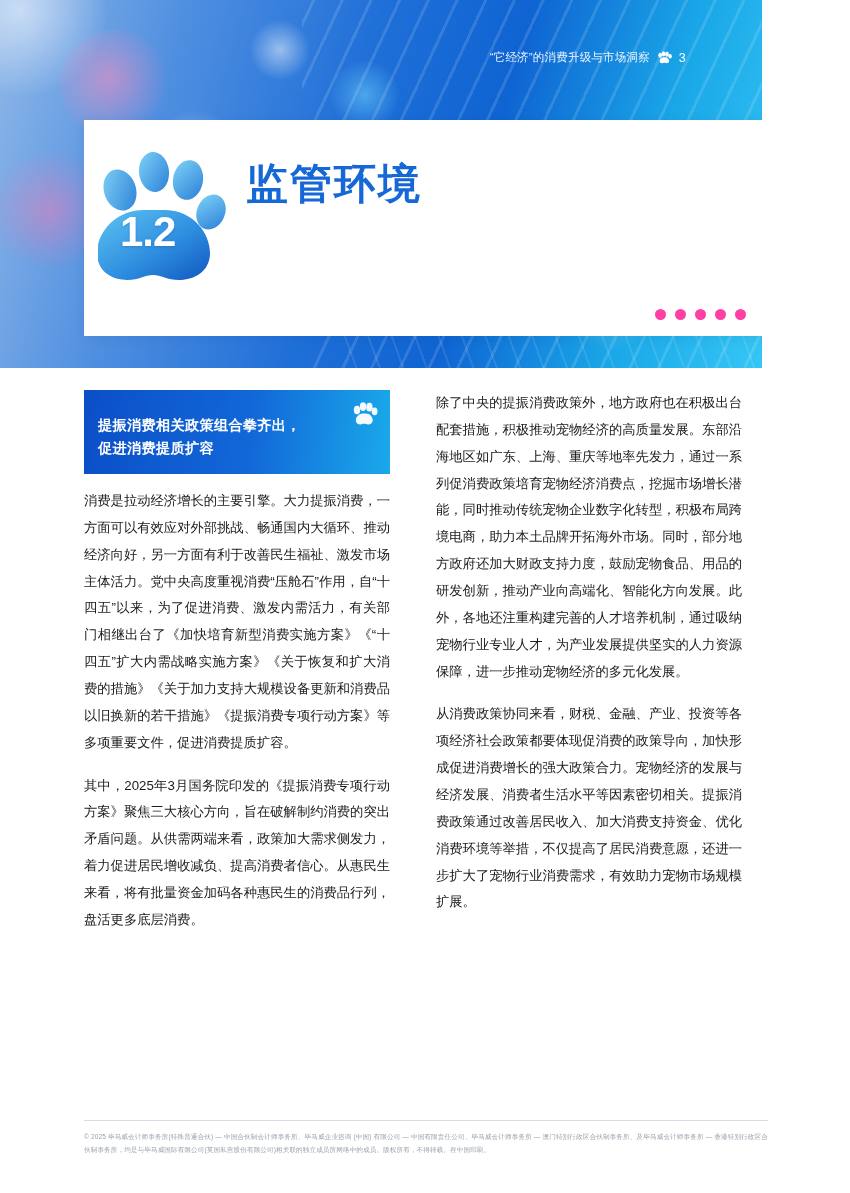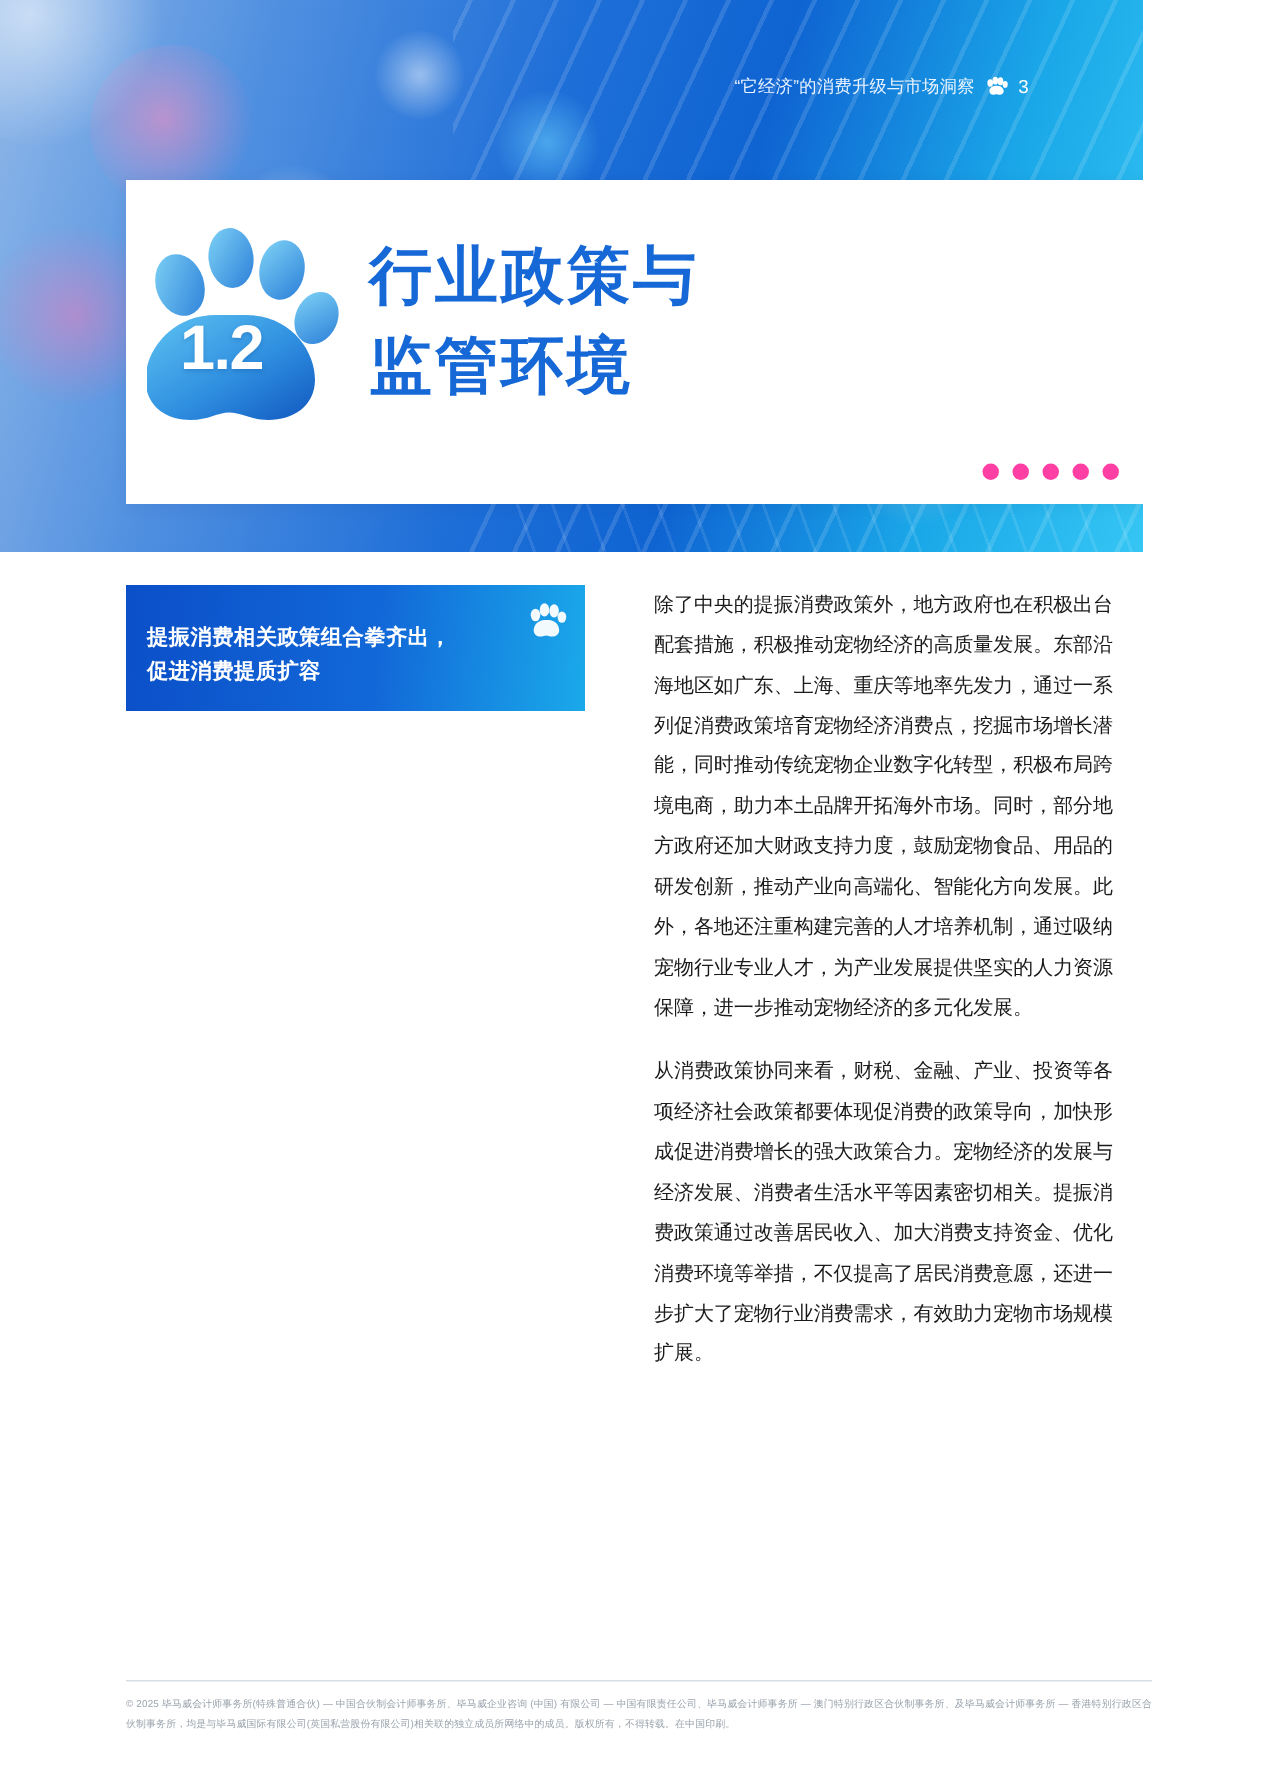--- a/index.html
+++ b/index.html
@@ -229,21 +229,20 @@
         </defs>
         <ellipse cx="22" cy="42" rx="16" ry="21" fill="url(#pg2)" transform="rotate(-18 22 42)"></ellipse>
         <ellipse cx="56" cy="24" rx="15" ry="20" fill="url(#pg2)" transform="rotate(-6 56 24)"></ellipse>
         <ellipse cx="90" cy="32" rx="15" ry="20" fill="url(#pg2)" transform="rotate(10 90 32)"></ellipse>
         <ellipse cx="113" cy="64" rx="14" ry="18" fill="url(#pg2)" transform="rotate(24 113 64)"></ellipse>
         <path d="M66 62c30 0 46 24 46 43 0 18-15 27-31 27-12 0-18-5-26-5s-14 5-26 5c-16 0-30-9-30-27 0-19 17-43 47-43z" fill="url(#pg)"></path>
       </svg>
     </div>
     <div class="chapter-num">1.2</div>
     <div class="title-text">
-      <div>行业政策与</div>
       <div>监管环境</div>
     </div>
     <div class="dots">
       <span></span>
       <span></span>
       <span></span>
       <span></span>
       <span></span>
     </div>
   </div>
@@ -258,20 +257,22 @@
       <span class="paw">
         <svg viewBox="0 0 26 24" width="26" height="24" class="paw-blue">
           <ellipse cx="5" cy="8" rx="3.2" ry="4.2" opacity=".95"></ellipse>
           <ellipse cx="11" cy="4.6" rx="3.2" ry="4.4" opacity=".95"></ellipse>
           <ellipse cx="17.4" cy="5.2" rx="3.2" ry="4.4" opacity=".95"></ellipse>
           <ellipse cx="22.6" cy="9.4" rx="2.9" ry="3.8" opacity=".95"></ellipse>
           <path d="M13.6 11.4c4.6 0 7.2 3.6 7.2 6.8 0 2.8-2.3 4.2-4.7 4.2-1.8 0-2.7-.7-3.9-.7s-2.1.7-3.9.7c-2.4 0-4.5-1.4-4.5-4.2 0-3.2 2.9-6.8 7.2-6.8z" opacity=".95"></path>
         </svg>
       </span>
     </div>
+    <p class="para">消费是拉动经济增长的主要引擎。大力提振消费，一方面可以有效应对外部挑战、畅通国内大循环、推动经济向好，另一方面有利于改善民生福祉、激发市场主体活力。党中央高度重视消费“压舱石”作用，自“十四五”以来，为了促进消费、激发内需活力，有关部门相继出台了《加快培育新型消费实施方案》《“十四五”扩大内需战略实施方案》《关于恢复和扩大消费的措施》《关于加力支持大规模设备更新和消费品以旧换新的若干措施》《提振消费专项行动方案》等多项重要文件，促进消费提质扩容。</p>
+    <p class="para">其中，2025年3月国务院印发的《提振消费专项行动方案》聚焦三大核心方向，旨在破解制约消费的突出矛盾问题。从供需两端来看，政策加大需求侧发力，着力促进居民增收减负、提高消费者信心。从惠民生来看，将有批量资金加码各种惠民生的消费品行列，盘活更多底层消费。</p>
   </div>
 
   <div class="col col-right">
     <p class="para">除了中央的提振消费政策外，地方政府也在积极出台配套措施，积极推动宠物经济的高质量发展。东部沿海地区如广东、上海、重庆等地率先发力，通过一系列促消费政策培育宠物经济消费点，挖掘市场增长潜能，同时推动传统宠物企业数字化转型，积极布局跨境电商，助力本土品牌开拓海外市场。同时，部分地方政府还加大财政支持力度，鼓励宠物食品、用品的研发创新，推动产业向高端化、智能化方向发展。此外，各地还注重构建完善的人才培养机制，通过吸纳宠物行业专业人才，为产业发展提供坚实的人力资源保障，进一步推动宠物经济的多元化发展。</p>
     <p class="para">从消费政策协同来看，财税、金融、产业、投资等各项经济社会政策都要体现促消费的政策导向，加快形成促进消费增长的强大政策合力。宠物经济的发展与经济发展、消费者生活水平等因素密切相关。提振消费政策通过改善居民收入、加大消费支持资金、优化消费环境等举措，不仅提高了居民消费意愿，还进一步扩大了宠物行业消费需求，有效助力宠物市场规模扩展。</p>
   </div>
 
 </div>
 
 <div class="footer">

